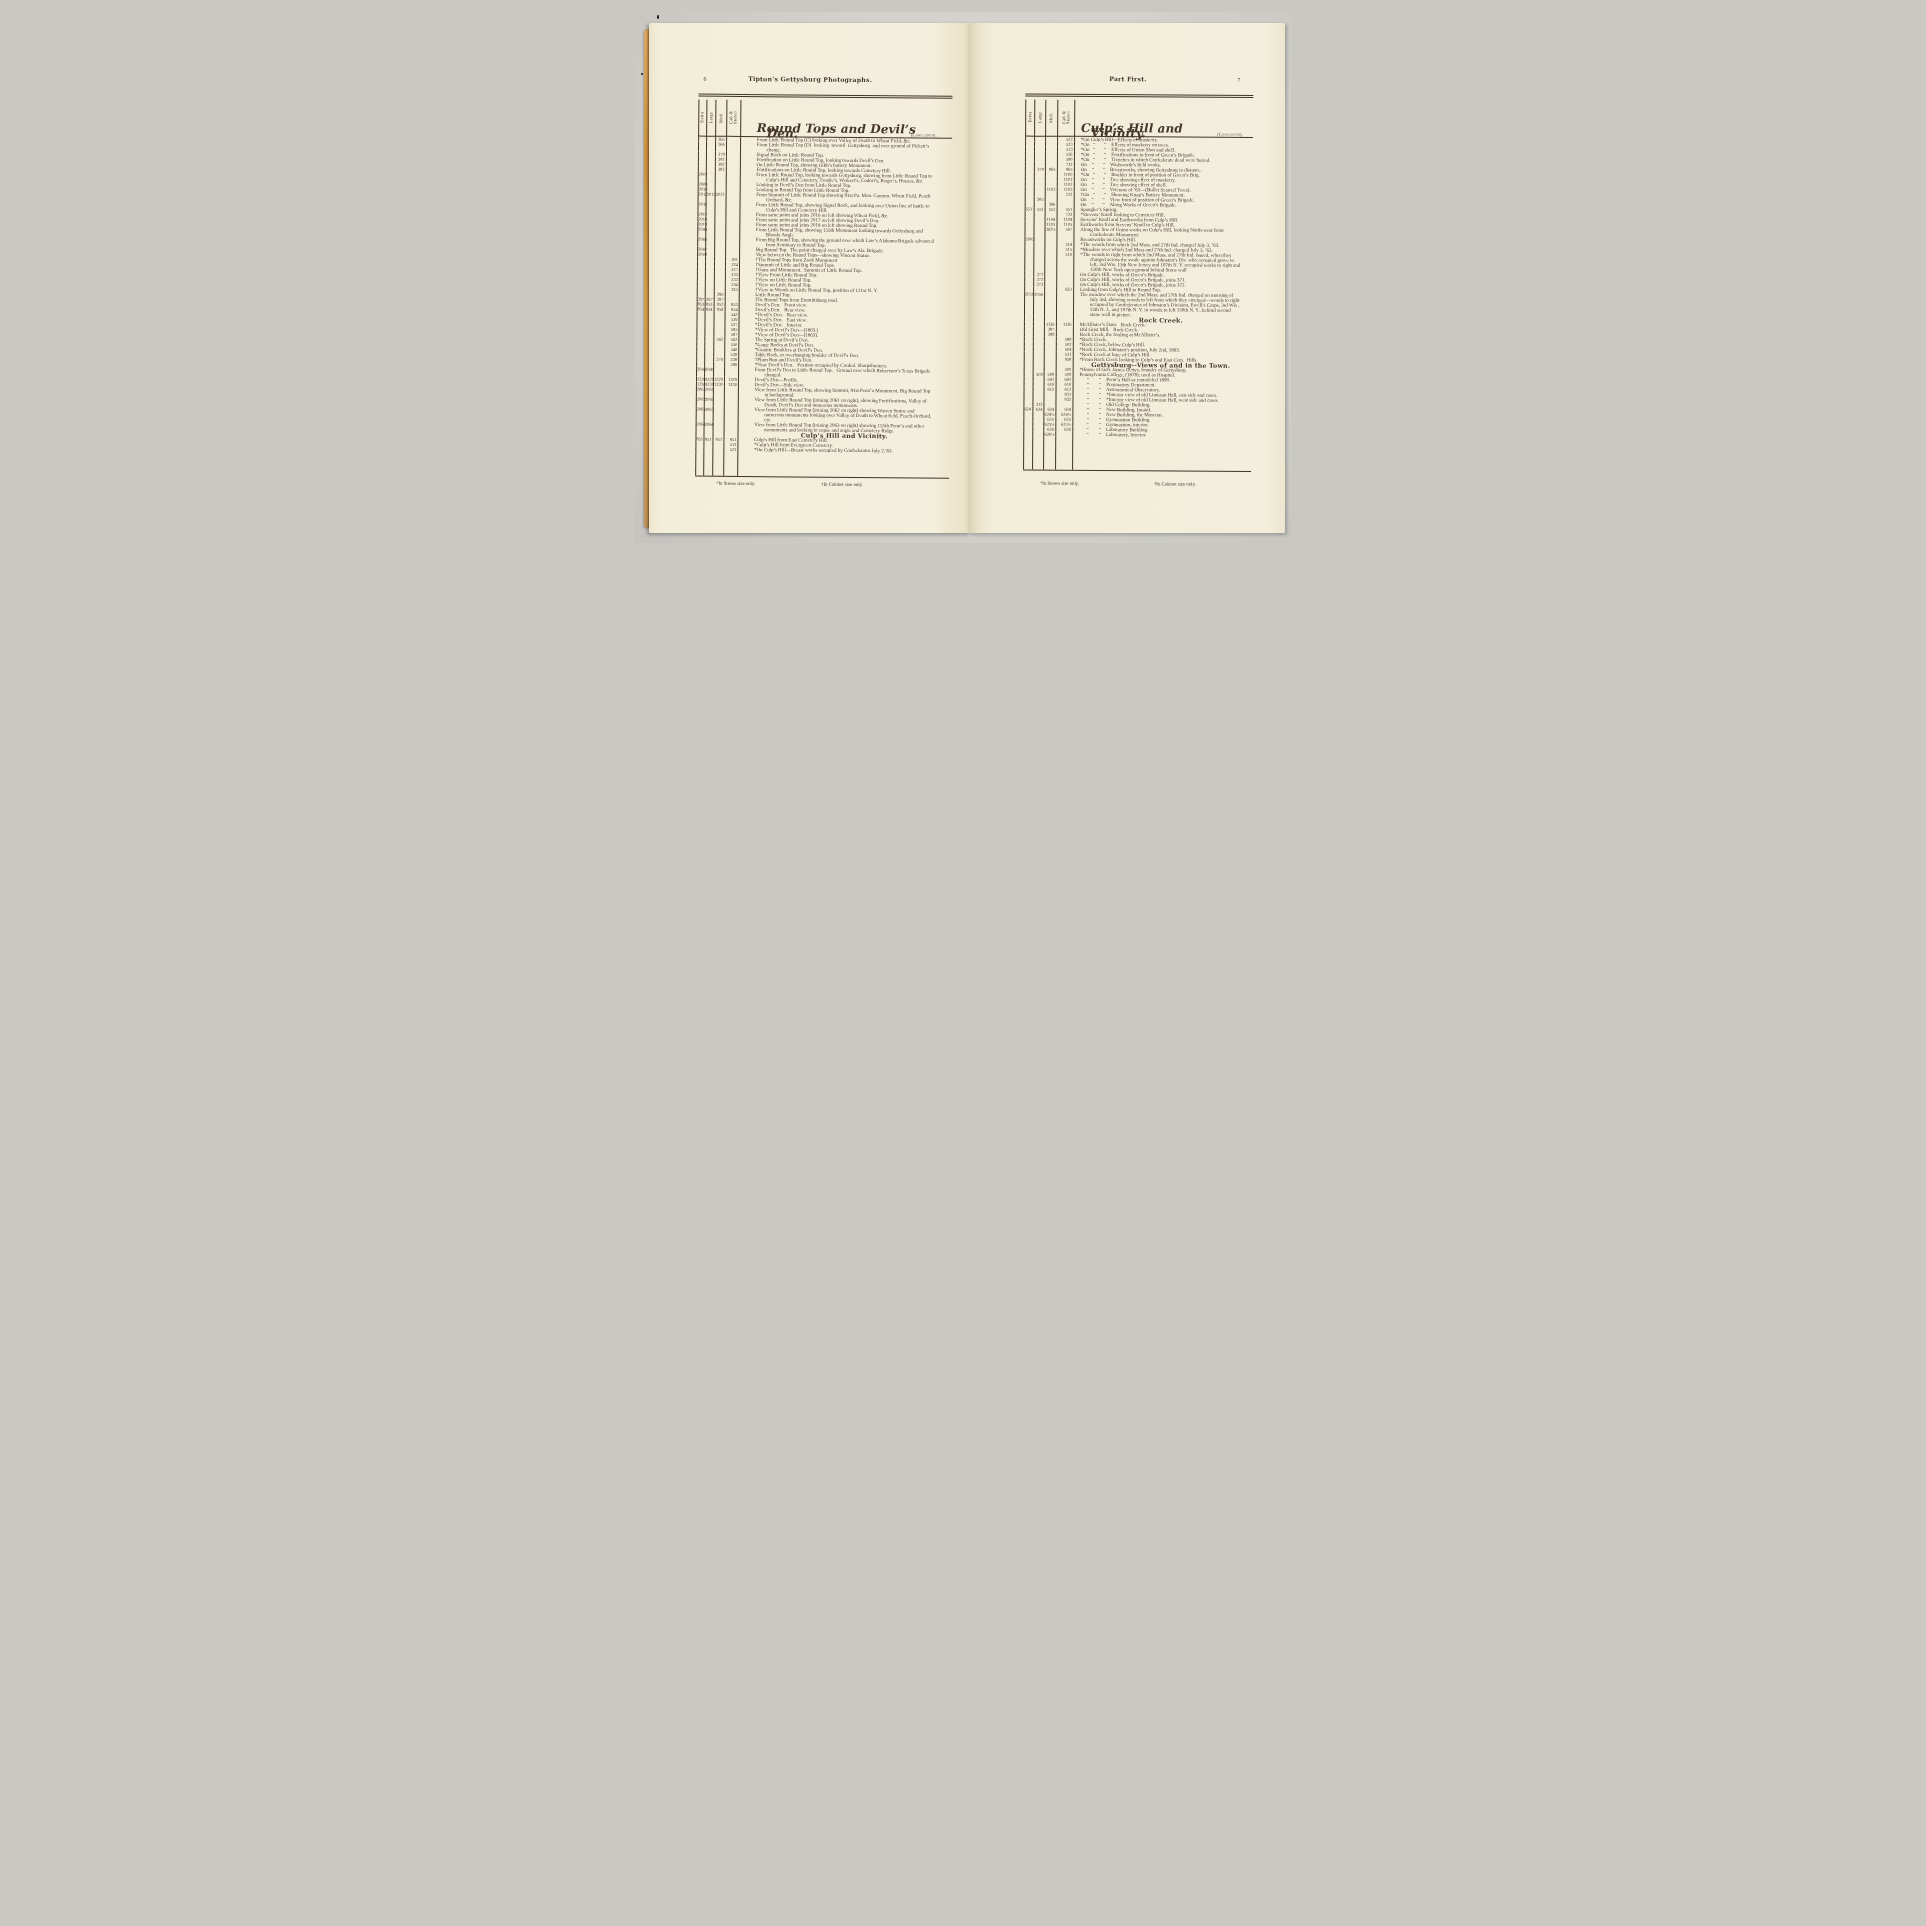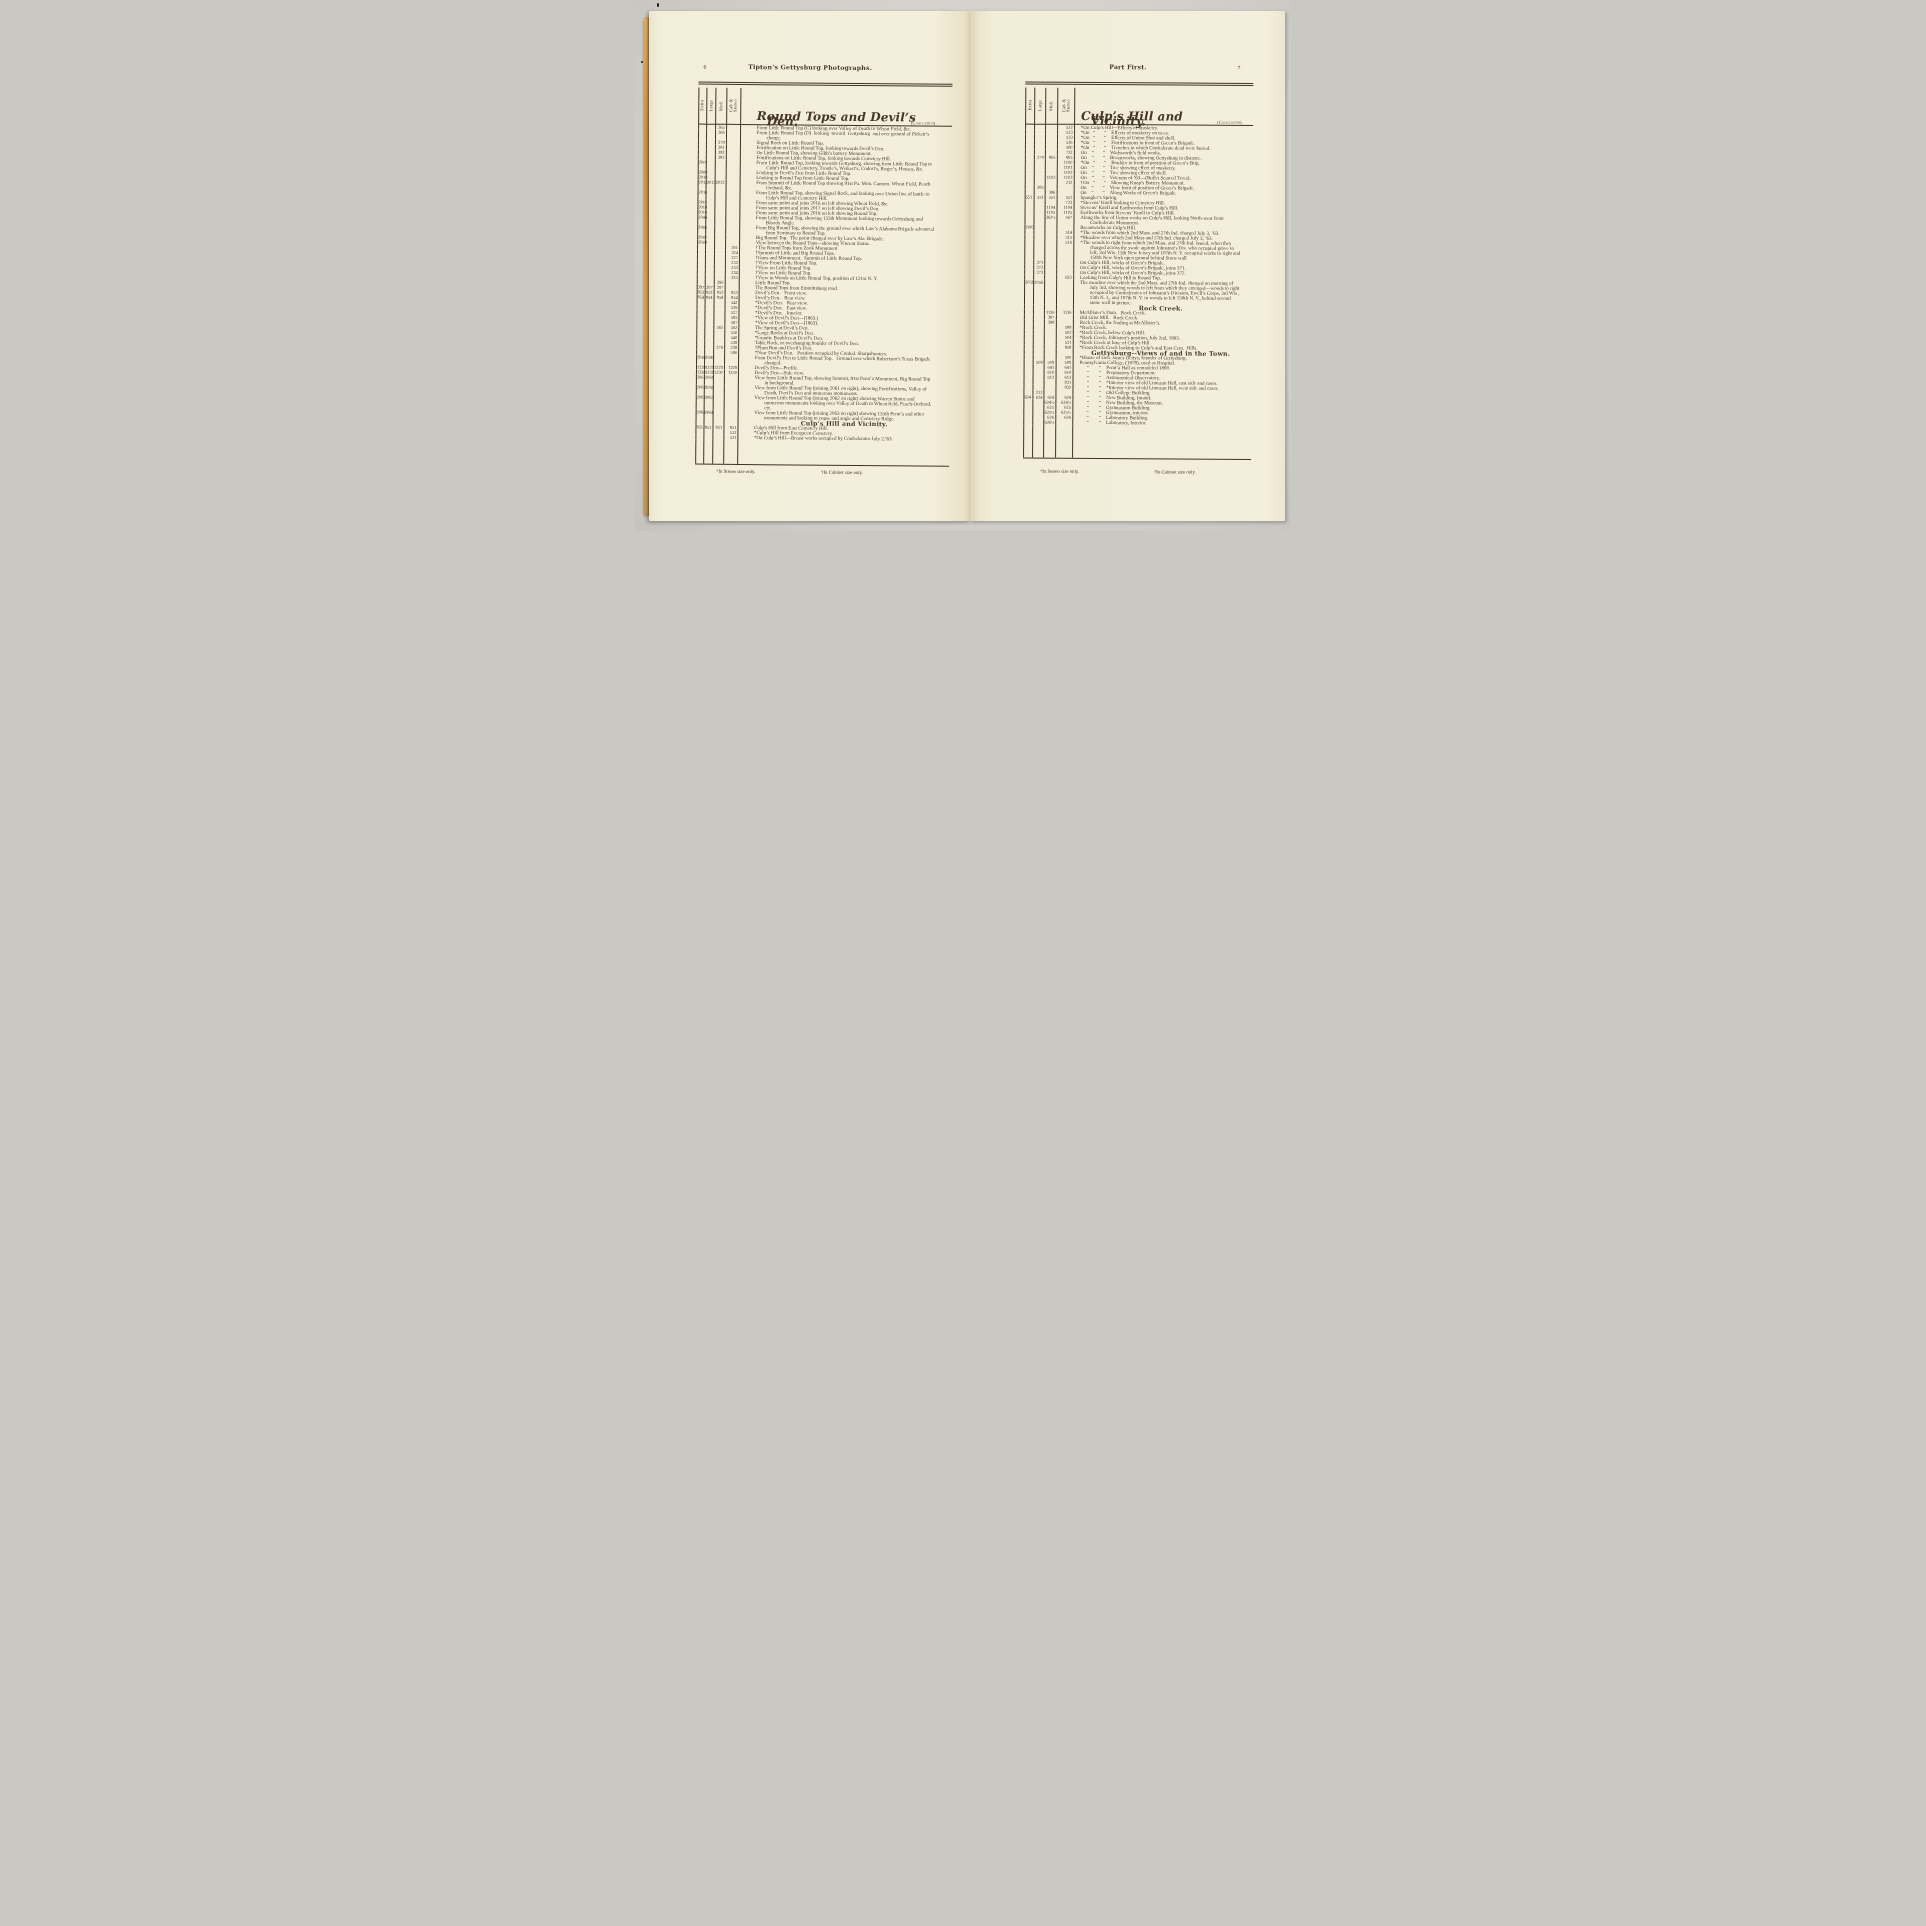--- a/index.html
+++ b/index.html
@@ -1,16 +1,16 @@
 <!DOCTYPE html>
 <html style="font-size:6.2px"><head>
 <meta charset="utf-8">
 <style>
   html,body{margin:0;padding:0;background:#c9c8c3;font-family:"Liberation Serif","DejaVu Serif",serif;}
-  #canvas{position:relative;width:656px;height:531px;margin:0 auto;overflow:hidden;
+  #canvas{position:relative;width:656px;height:531px;margin:12px auto;overflow:hidden;
           background:radial-gradient(ellipse at 55% 45%, #dad9d4 0%, #d3d2cd 60%, #c4c3be 100%);}
   .speck{position:absolute;background:#23201c;border-radius:50%;}
   #book-edge{position:absolute;left:8.5px;top:17px;width:5.8px;height:499px;border-radius:3.9px 0 0 3.9px;
     background:linear-gradient(180deg,#e8b066 0%,#d9993f 25%,#e0a64f 55%,#dca24c 80%,#c99a5c 100%);
     box-shadow:inset -0.8px 0 1.2px rgba(90,50,10,.45), -0.8px 0.8px 1.9px rgba(0,0,0,.25);}
   .page{position:absolute;top:10.8px;height:510px;}
   #page-left{left:14.3px;width:321px;border-radius:1.5px 0 0 1.5px;
     background:linear-gradient(90deg,#ece5cc 0,#f3eeda 10px,#f4efdc 88%,#eae3c9 98%,#ddd5b8 100%);
     box-shadow:-1.5px 1.2px 3.5px rgba(0,0,0,.28);}
   #page-right{left:335px;width:315px;border-radius:0 1.5px 1.5px 0;

